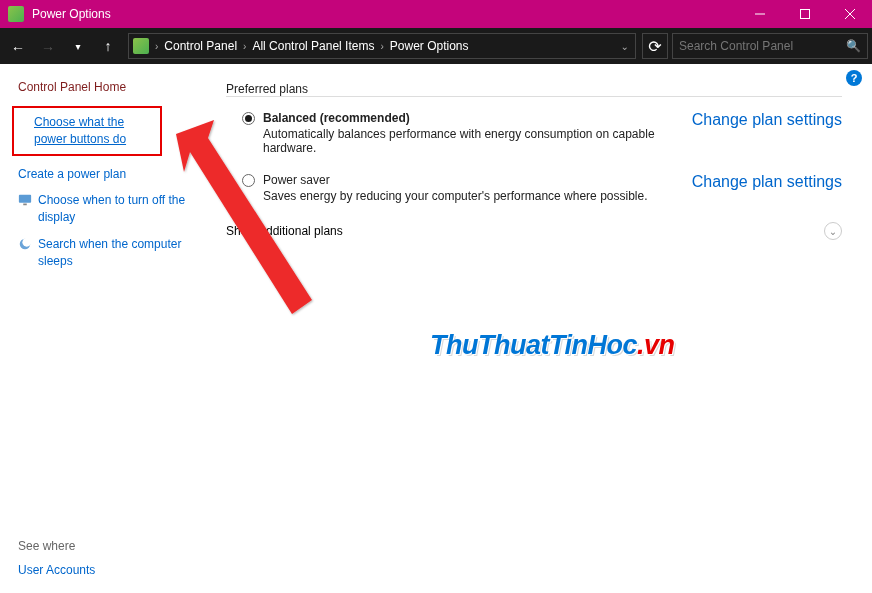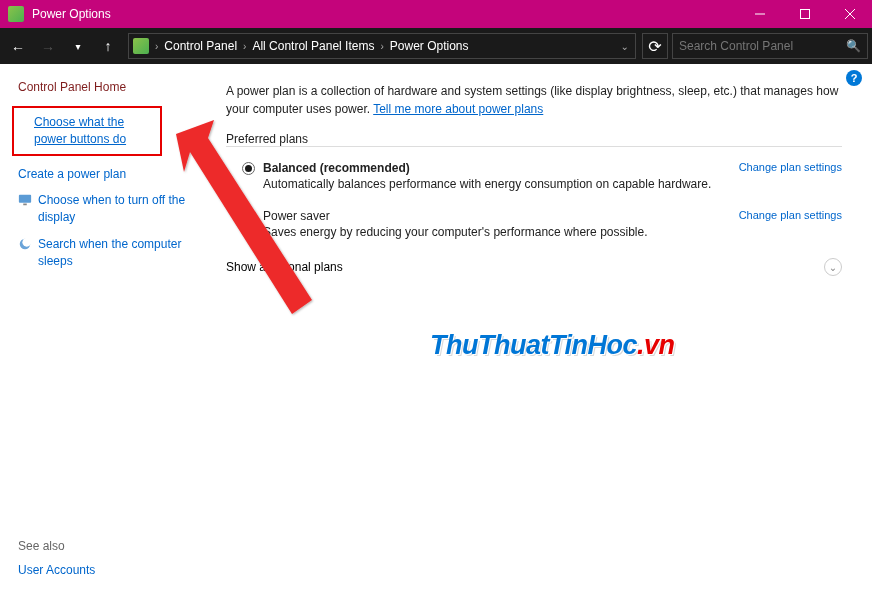--- a/index.html
+++ b/index.html
@@ -40,21 +40,21 @@
 .main .desc { font-size: 12px; line-height: 1.5; color: #222; margin-bottom: 14px; }
 .main .desc a { color: #0066cc; text-decoration: underline; }
 .section-hdr { font-size: 12px; color: #222; border-bottom: 1px solid #ddd; margin-bottom: 10px; }
 .plan { display: flex; align-items: flex-start; padding: 4px 0 14px 16px; }
 .plan .radio { width: 13px; height: 13px; border: 1px solid #666; border-radius: 50%; margin-right: 8px; margin-top: 1px; display: flex; align-items: center; justify-content: center; }
 .plan .radio.sel::after { content: ''; width: 7px; height: 7px; background: #1a1a1a; border-radius: 50%; }
 .plan .plan-body { flex: 1; }
 .plan .plan-name { font-size: 12px; font-weight: 700; color: #222; }
 .plan .plan-name.n { font-weight: 400; }
 .plan .plan-desc { font-size: 12px; color: #222; margin-top: 2px; }
-.plan .plan-link { color: #0066cc; font-size: 11px; }
+.plan .plan-link { color: #0066cc; font-size: 16px; }
 .show-more { display: flex; align-items: center; justify-content: space-between; font-size: 12px; padding: 4px 0; border-top: 1px solid transparent; }
 .expand { width: 18px; height: 18px; border: 1px solid #ccc; border-radius: 50%; display: flex; align-items: center; justify-content: center; color: #888; font-size: 10px; }
 
 .help-badge { position: absolute; top: 6px; right: 10px; width: 16px; height: 16px; background: #0078d7; color: #fff; border-radius: 50%; font-size: 11px; display: flex; align-items: center; justify-content: center; font-weight: bold; }
 
 .watermark { position: absolute; top: 330px; left: 430px; font-size: 27px; font-weight: 700; letter-spacing: -0.5px; font-style: italic; white-space: nowrap; }
 .watermark .b { color: #0076d6; text-shadow: 1px 1px 0 #fff, 2px 2px 0 rgba(0,0,0,.15); }
 .watermark .r { color: #e60000; text-shadow: 1px 1px 0 #fff, 2px 2px 0 rgba(0,0,0,.15); }
 
 .arrow-overlay { position: absolute; top: 120px; left: 170px; pointer-events: none; z-index: 10; }
@@ -122,28 +122,25 @@
         </svg>
       <span class="txt">Choose when to turn off the display</span>
     </div>
     <div class="link-ico">
       <svg class="ico" viewBox="0 0 16 16">
           <circle cx="8" cy="8" r="6" fill="#6aa4d9"></circle>
           <circle cx="10" cy="6" r="5" fill="#fff"></circle>
         </svg>
       <span class="txt">Search when the computer sleeps</span>
     </div>
-    <div class="see-also">See also</div>
+    <div class="see-also">See where</div>
     <a class="user-acc">User Accounts</a>
   </div>
 
   <div class="main">
-    <p class="desc">
-      <span>A power plan is a collection of hardware and system settings (like display brightness, sleep, etc.) that manages how your computer uses power. </span><a>Tell me more about power plans</a>
-    </p>
     <div class="section-hdr">Preferred plans</div>
 
     <div class="plan">
       <div class="radio sel"></div>
       <div class="plan-body">
         <div class="plan-name">Balanced (recommended)</div>
         <div class="plan-desc">Automatically balances performance with energy consumption on capable hardware.</div>
       </div>
       <a class="plan-link">Change plan settings</a>
     </div>

